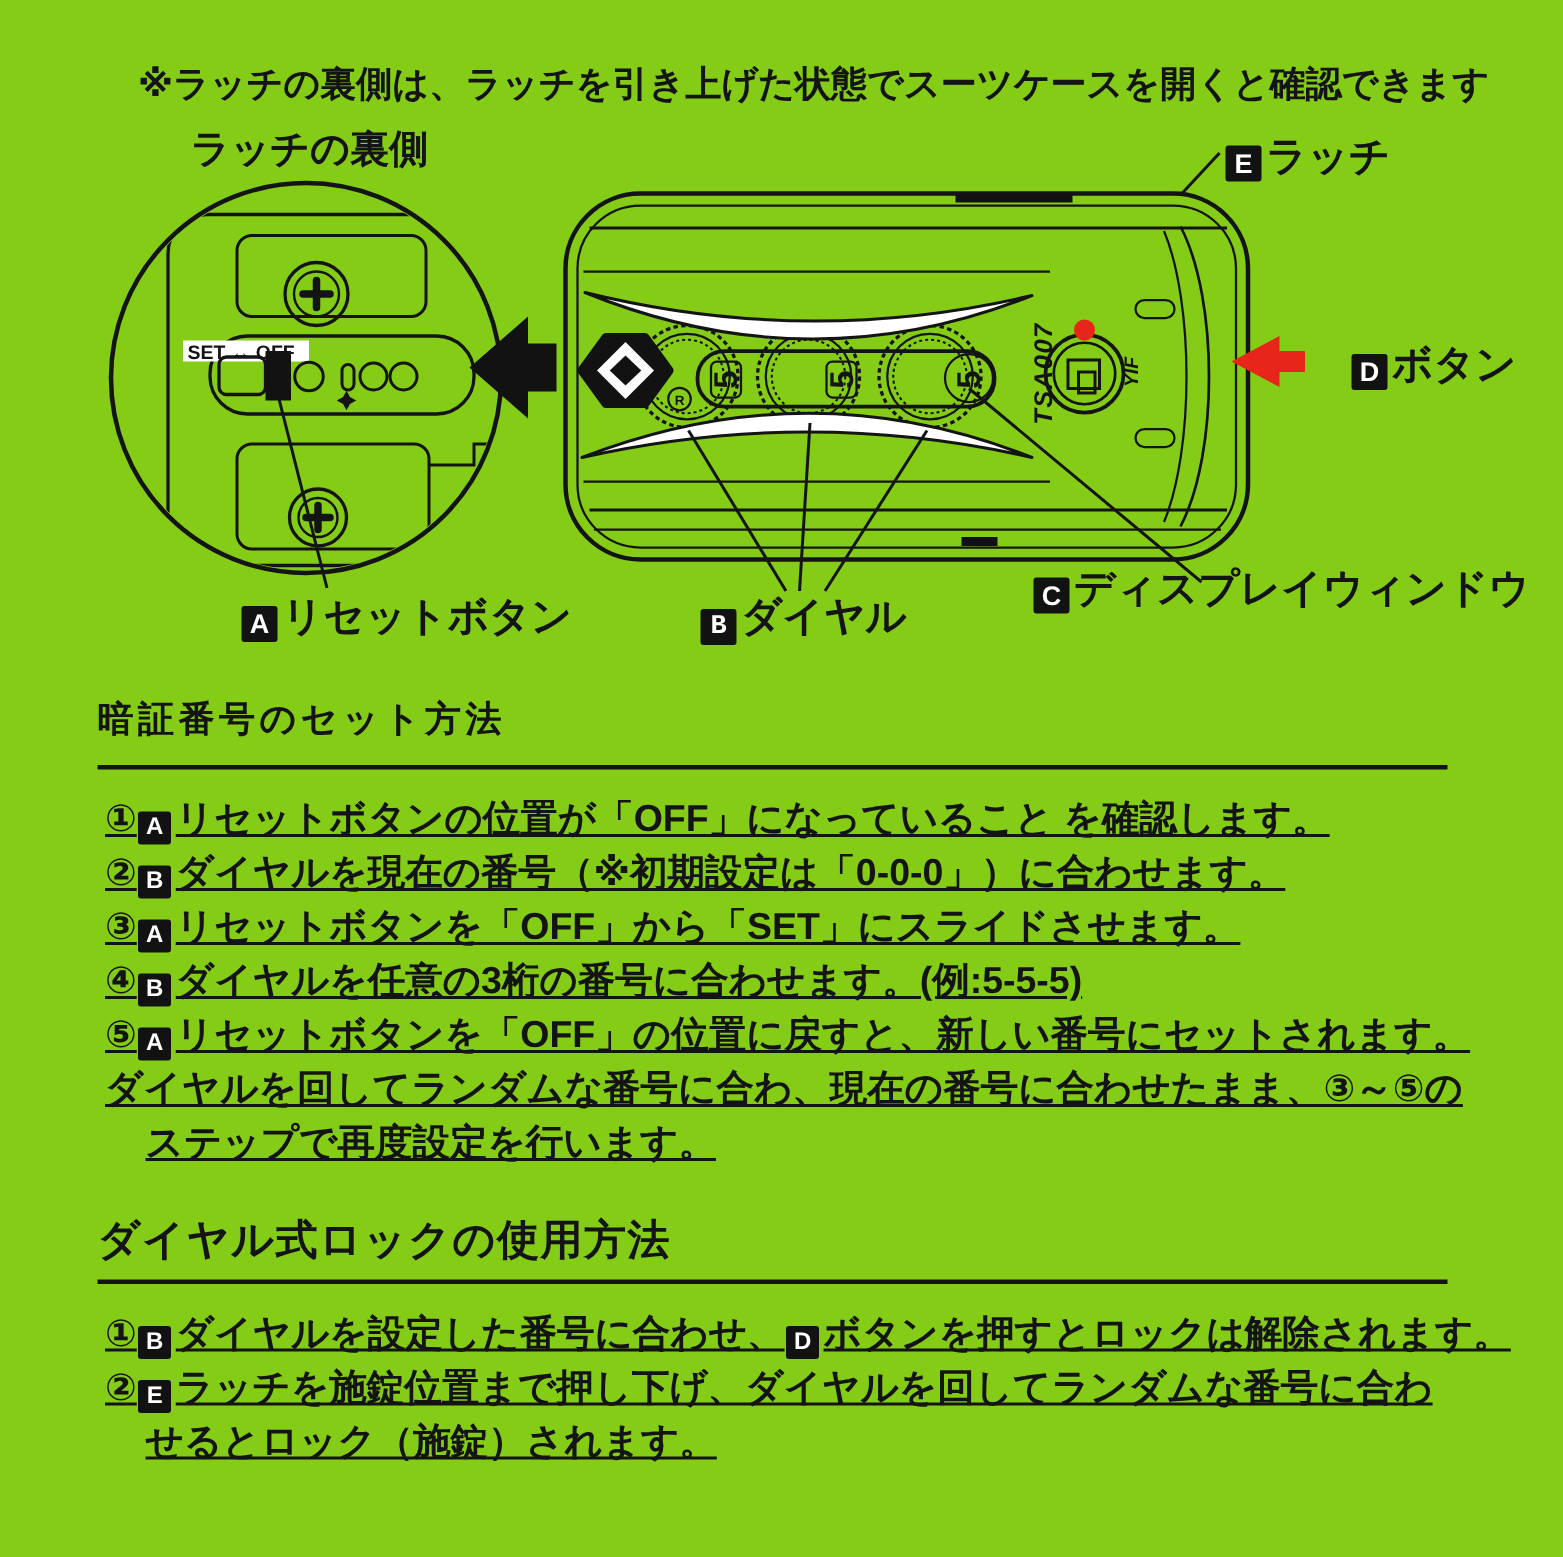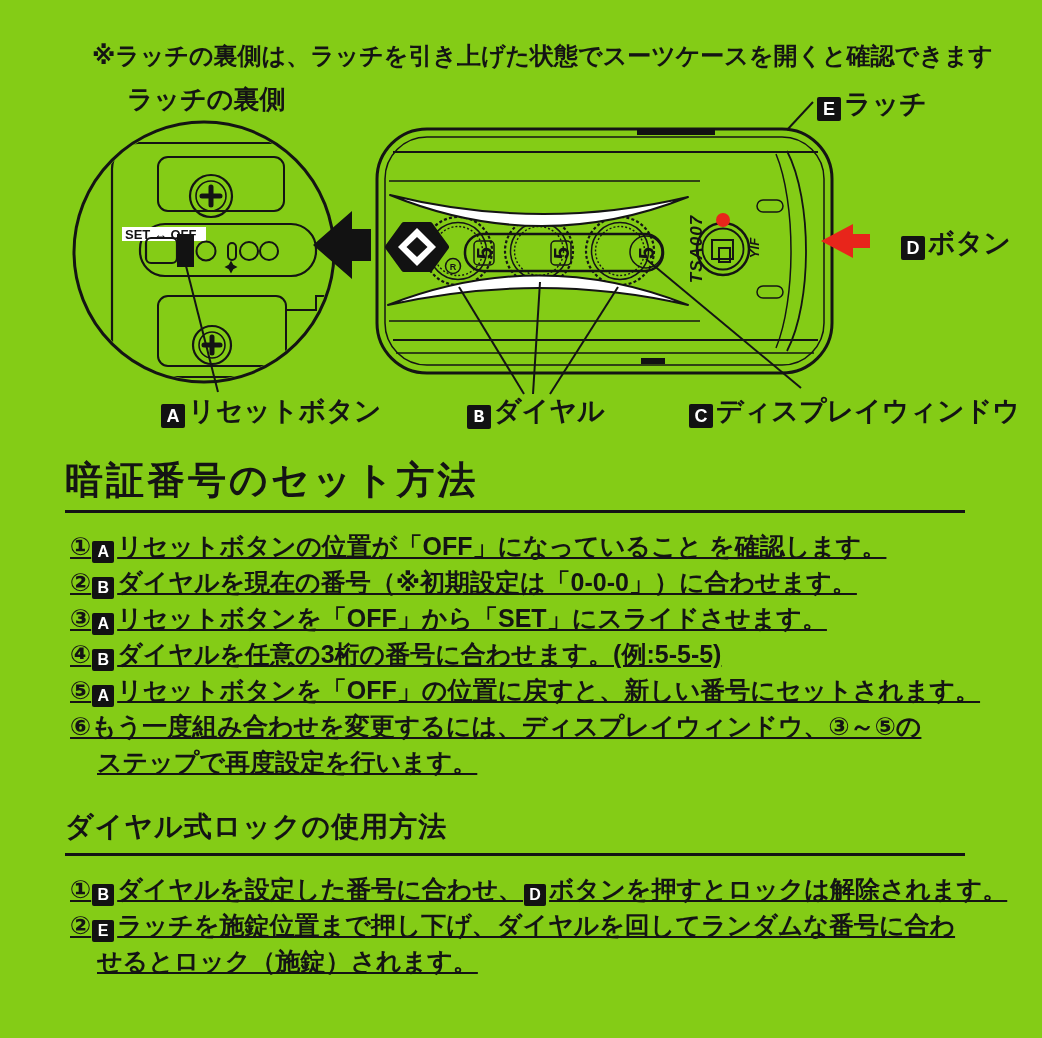--- a/index.html
+++ b/index.html
@@ -13,35 +13,35 @@
   .note{left:92px;top:40px;font-size:24px;font-weight:700;white-space:nowrap;letter-spacing:0;}
   
   #diagram{left:0;top:0;}
   .inset-title{left:127px;top:82px;font-size:26px;font-weight:700;white-space:nowrap;font-family:Liberation Serif, serif;}
   
   .dlabel{position:absolute;font-size:27px;font-weight:700;white-space:nowrap;color:#141414;}
   .dlabel .rline{display:inline;}
   .dlabel .badge{width:24px;height:24px;line-height:24px;font-size:18px;}
   .dl-a{left:160px;top:393px;}
   .dl-b{left:466px;top:393px;font-family:Liberation Mono, monospace;}
-  .dl-c{left:688px;top:393px;}
+  .dl-c{left:688px;top:374px;}
   .dl-d{left:900px;top:225px;}
   .dl-e{left:816px;top:86px;}
   
   .badge{
     display:inline-block;width:22px;height:22px;line-height:22px;text-align:center;
     background:#121212;color:#ffffff;font-weight:700;font-size:16px;border-radius:2px;
     margin:0 3px 0 1px;vertical-align:-2px;
   }
   
   .sec{position:absolute;left:65px;width:912px;}
   .sec1{top:463px;}
   .sec2{top:810px;}
   .sec h2{
-    margin:0;font-size:38px;line-height:34px;font-weight:700;letter-spacing:3px;color:#141414;
+    margin:0;font-size:24px;line-height:34px;font-weight:700;letter-spacing:3px;color:#141414;
   }
   .sec2 h2{font-size:28px;letter-spacing:1px;}
   .rule{height:3px;background:#141414;margin-top:13px;width:900px;}
   .sec2 .rule{margin-top:9px;}
   .steps{margin-top:15px;margin-left:5px;}
   .step .rline{height:36px;line-height:36px;font-size:25px;font-weight:600;white-space:nowrap;text-decoration:underline;}
   .step .rline.indent{padding-left:27px;}
   
   #diagram .ln{stroke:#141414;fill:none;}
   #diagram text{fill:#141414;font-family:"Liberation Sans","DejaVu Sans",sans-serif;}
@@ -191,21 +191,21 @@
         <div class="step">
           <div class="rline">③<span class="badge">A</span>リセットボタンを「OFF」から「SET」にスライドさせます。</div>
         </div>
         <div class="step">
           <div class="rline">④<span class="badge">B</span>ダイヤルを任意の3桁の番号に合わせます。(例:5-5-5)</div>
         </div>
         <div class="step">
           <div class="rline">⑤<span class="badge">A</span>リセットボタンを「OFF」の位置に戻すと、新しい番号にセットされます。</div>
         </div>
         <div class="step">
-          <div class="rline">⑥もう一度組み合わせを変更するには、ディスプレイウィンドウ、③～⑤の</div>
+          <div class="rline">ダイヤルを回してランダムな番号に合わ、現在の番号に合わせたまま、③～⑤の</div>
           <div class="rline indent">ステップで再度設定を行います。</div>
         </div>
       </div>
   </div>
 
   <div class="sec sec2">
     <h2>ダイヤル式ロックの使用方法</h2>
     <div class="rule"></div>
     <div class="steps">
         <div class="step">

